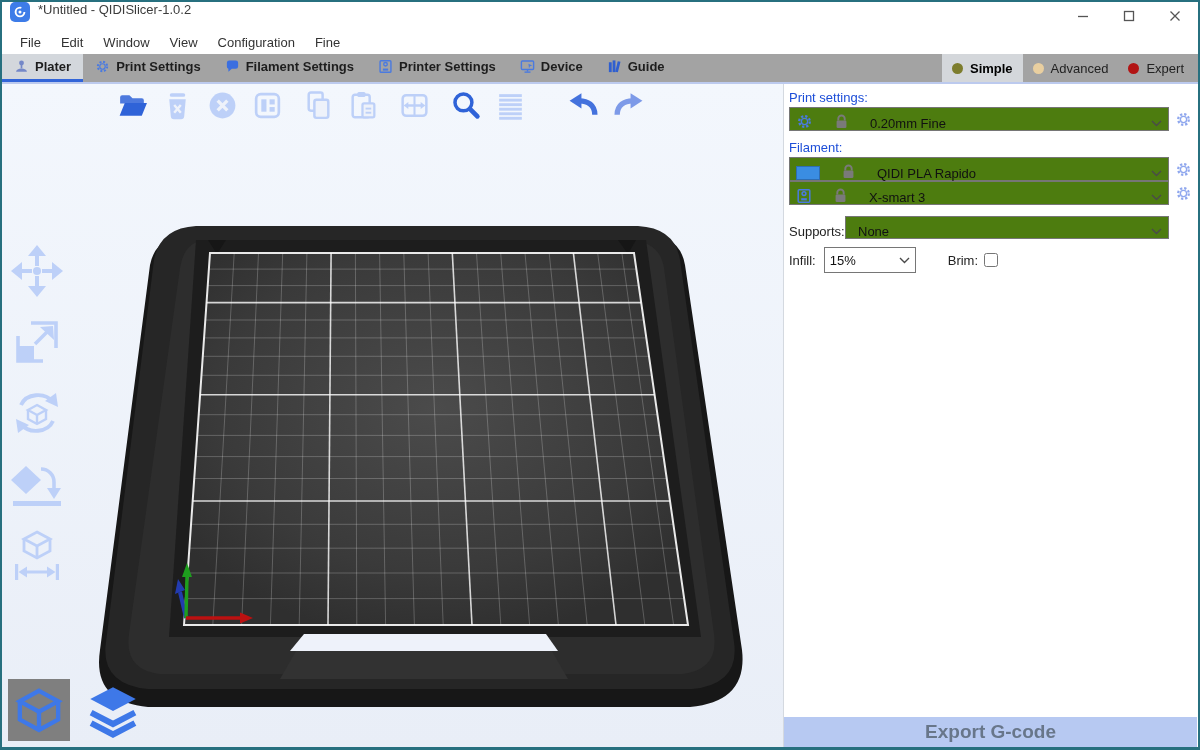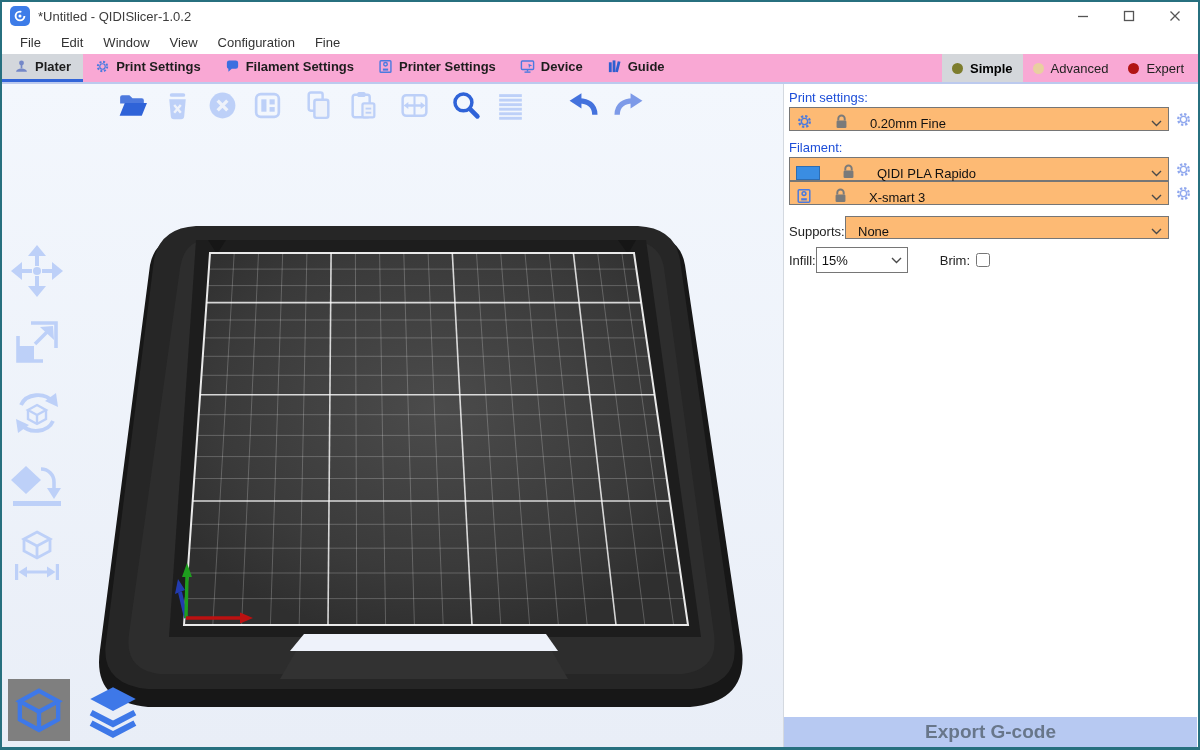--- a/index.html
+++ b/index.html
@@ -1,32 +1,32 @@
 <!DOCTYPE html>
 <html><head>
 <meta charset="utf-8">
 <style>
   * { margin:0; padding:0; box-sizing:border-box; }
   html,body { width:1200px; height:750px; }
   body { font-family:"Liberation Sans", sans-serif; font-size:13px; color:#222; background:#fff; }
   .window { width:1200px; height:750px; border:2px solid #27707f; border-bottom-width:3px; display:flex; flex-direction:column; background:#fff; }
 
   
-  .titlebar { height:28px; display:flex; align-items:center; background:#fff; flex:0 0 auto; }
+  .titlebar { height:28px; display:flex; align-items:flex-start; background:#fff; flex:0 0 auto; }
   .app-icon { width:20px; height:20px; margin:0 8px 0 8px; border-radius:5px; background:#3d7ce8; display:flex; align-items:center; justify-content:center; }
   .title-text { color:#3c3c3c; font-size:13px; }
   .win-controls { margin-left:auto; display:flex; height:100%; }
   .win-btn { width:46px; height:100%; display:flex; align-items:center; justify-content:center; color:#555; }
 
   
   .menubar { height:24px; display:flex; align-items:center; padding-left:8px; background:#fff; flex:0 0 auto; }
   .menu-item { padding:2px 10px; color:#333; }
 
   
-  .tabbar { height:30px; display:flex; align-items:stretch; background:#f9a8d4; border-bottom:2px solid #bccaee; flex:0 0 auto;text-align:center; }
+  .tabbar { height:30px; display:flex; align-items:stretch; background:#a3a3a3; border-bottom:2px solid #bccaee; flex:0 0 auto;text-align:center; }
   .tab { display:flex; align-items:center; gap:6px; padding:0 12px; font-weight:600; color:#1d1d1d; border-bottom:3px solid transparent; }
   .tab.active { background:#d3d7dc; border-bottom-color:#3265d8; }
   .tab .ticon { display:flex; align-items:center; }
   .modes { margin-left:auto; display:flex; align-items:stretch; padding-right:4px; }
   .mode { display:flex; align-items:center; gap:7px; padding:0 10px; color:#222; }
   .mode.active { background:#d4d7db; font-weight:bold; color:#000; }
   .dot { width:11px; height:11px; border-radius:50%; display:inline-block; }
 
   
   .main { flex:1 1 auto; display:flex; min-height:0; }
@@ -46,21 +46,21 @@
   .view-toggles { position:absolute; left:6px; bottom:6px; display:flex; gap:12px; align-items:center; }
   .vt-btn { width:62px; height:62px; display:flex; align-items:center; justify-content:center; }
   .vt-btn.active { background:#7f7f7f; }
 
   .bed-svg { position:absolute; left:88px; top:126px; }
 
   
   .sidebar { position:relative; width:413px; background:#fff; padding:3px 5px 0 5px; }
   .s-label { margin:3px 0 2px 0; color:#1d4ed8; }
   .field-row { display:flex; align-items:center; }
-  .combo { flex:1; height:24px; border:1px solid #767676; background:#fdba74; display:flex; align-items:center; padding:8px 6px 0 6px; gap:22px; }
+  .combo { flex:1; height:24px; border:1px solid #767676; background:#4d7c0f; display:flex; align-items:center; padding:8px 6px 0 6px; gap:22px; }
   .combo-text { flex:1; color:#111; white-space:nowrap; overflow:hidden; }
   .chev { display:flex; align-items:center; margin-left:4px; }
   .gear-btn { width:18px; height:18px; margin-left:5px; background:none; border:none; display:flex; align-items:center; justify-content:center; }
   .swatch { width:24px; height:14px; border:1px solid #2e6db2; display:inline-block; }
   .row-supports { display:flex; align-items:flex-end; margin-top:11px; padding-right:23px; }
   .row-supports .s-inline { width:56px; }
   .row-infill { display:flex; align-items:center; margin-top:8px; }
   .combo-small { width:92px; flex:0 0 auto; height:23px; border:1px solid #767676; display:flex; align-items:center; padding:12px 5px; }
   .brim-label { margin-left:32px; margin-right:6px; }
   .brim-check { width:14px; height:14px; accent-color:#fff; }
@@ -499,21 +499,21 @@
           <span class="combo-text" style="padding-left:6px;">None</span>
           <span class="chev">
               <svg width="11" height="7" viewBox="0 0 11 7">
                 <polyline points="1,1 5.5,5.5 10,1" fill="none" stroke="#4a4a4a" stroke-width="1.4"></polyline>
               </svg>
             </span>
         </div>
       </div>
 
       <div class="row-infill">
-        <span style="margin-right:0;">Infill:</span>
+        <span style="margin-right:8px;">Infill:</span>
         <div class="combo-small">
           <span class="combo-text">15%</span>
           <span class="chev">
               <svg width="11" height="7" viewBox="0 0 11 7">
                 <polyline points="1,1 5.5,5.5 10,1" fill="none" stroke="#4a4a4a" stroke-width="1.4"></polyline>
               </svg>
             </span>
         </div>
         <span class="brim-label">Brim:</span>
         <input type="checkbox" class="brim-check" style="">

